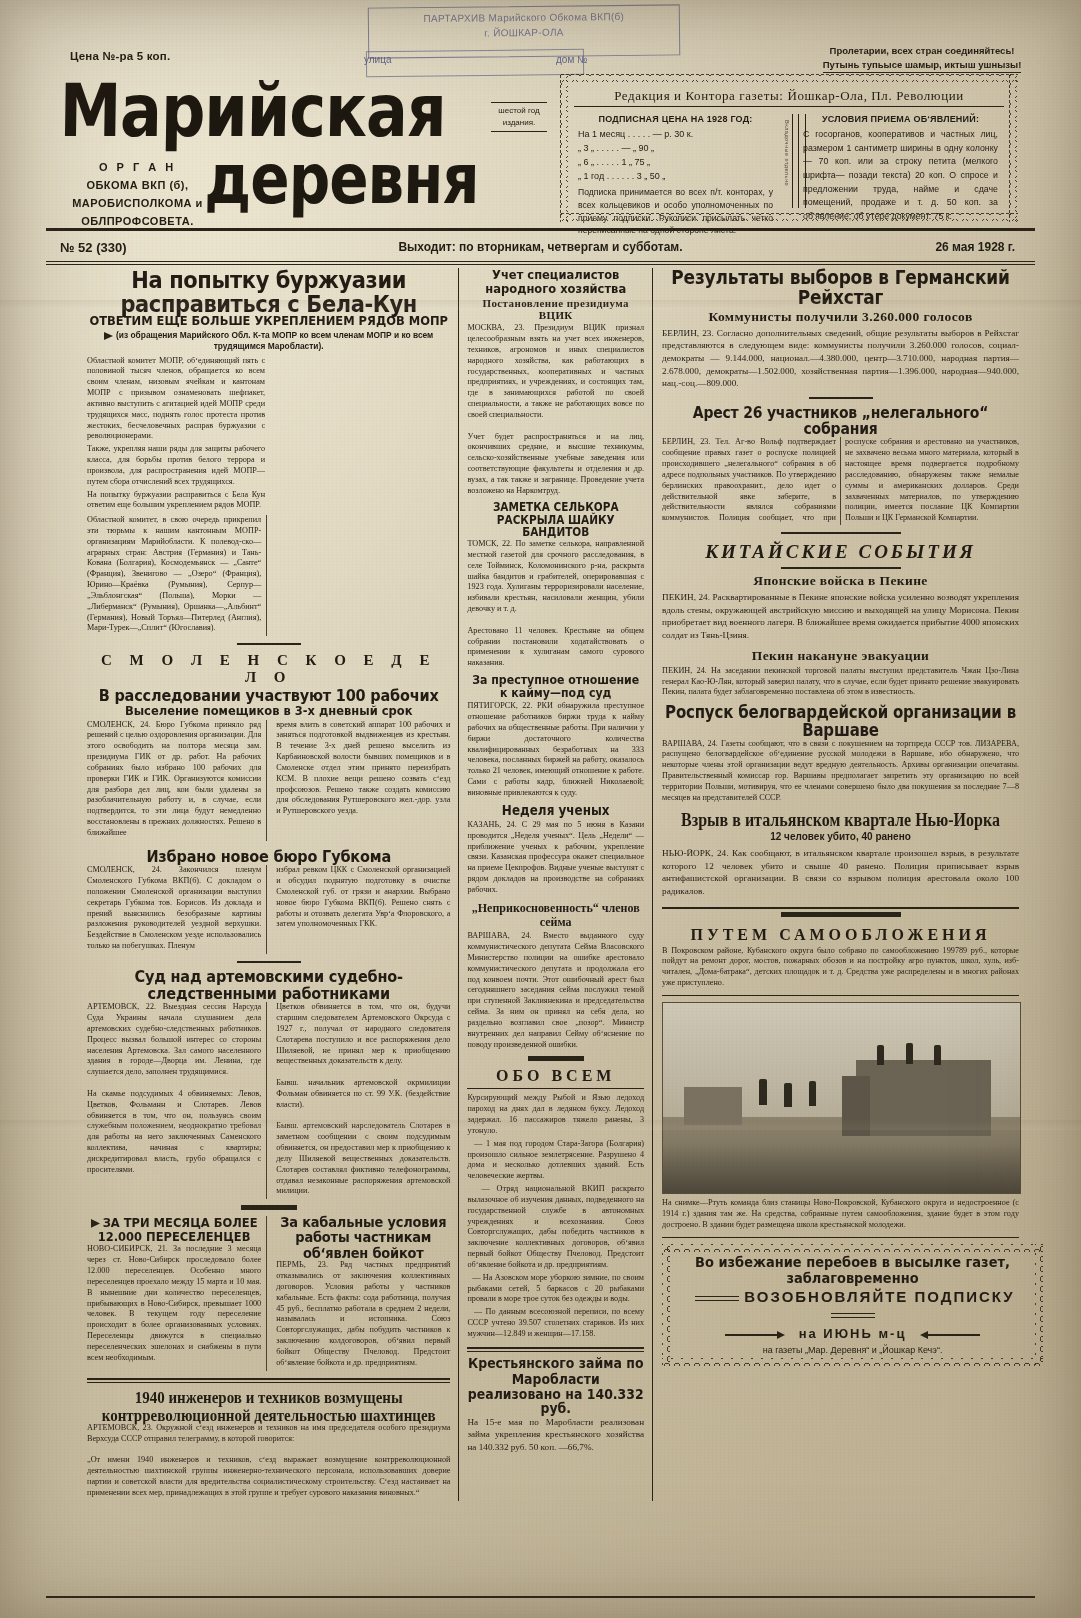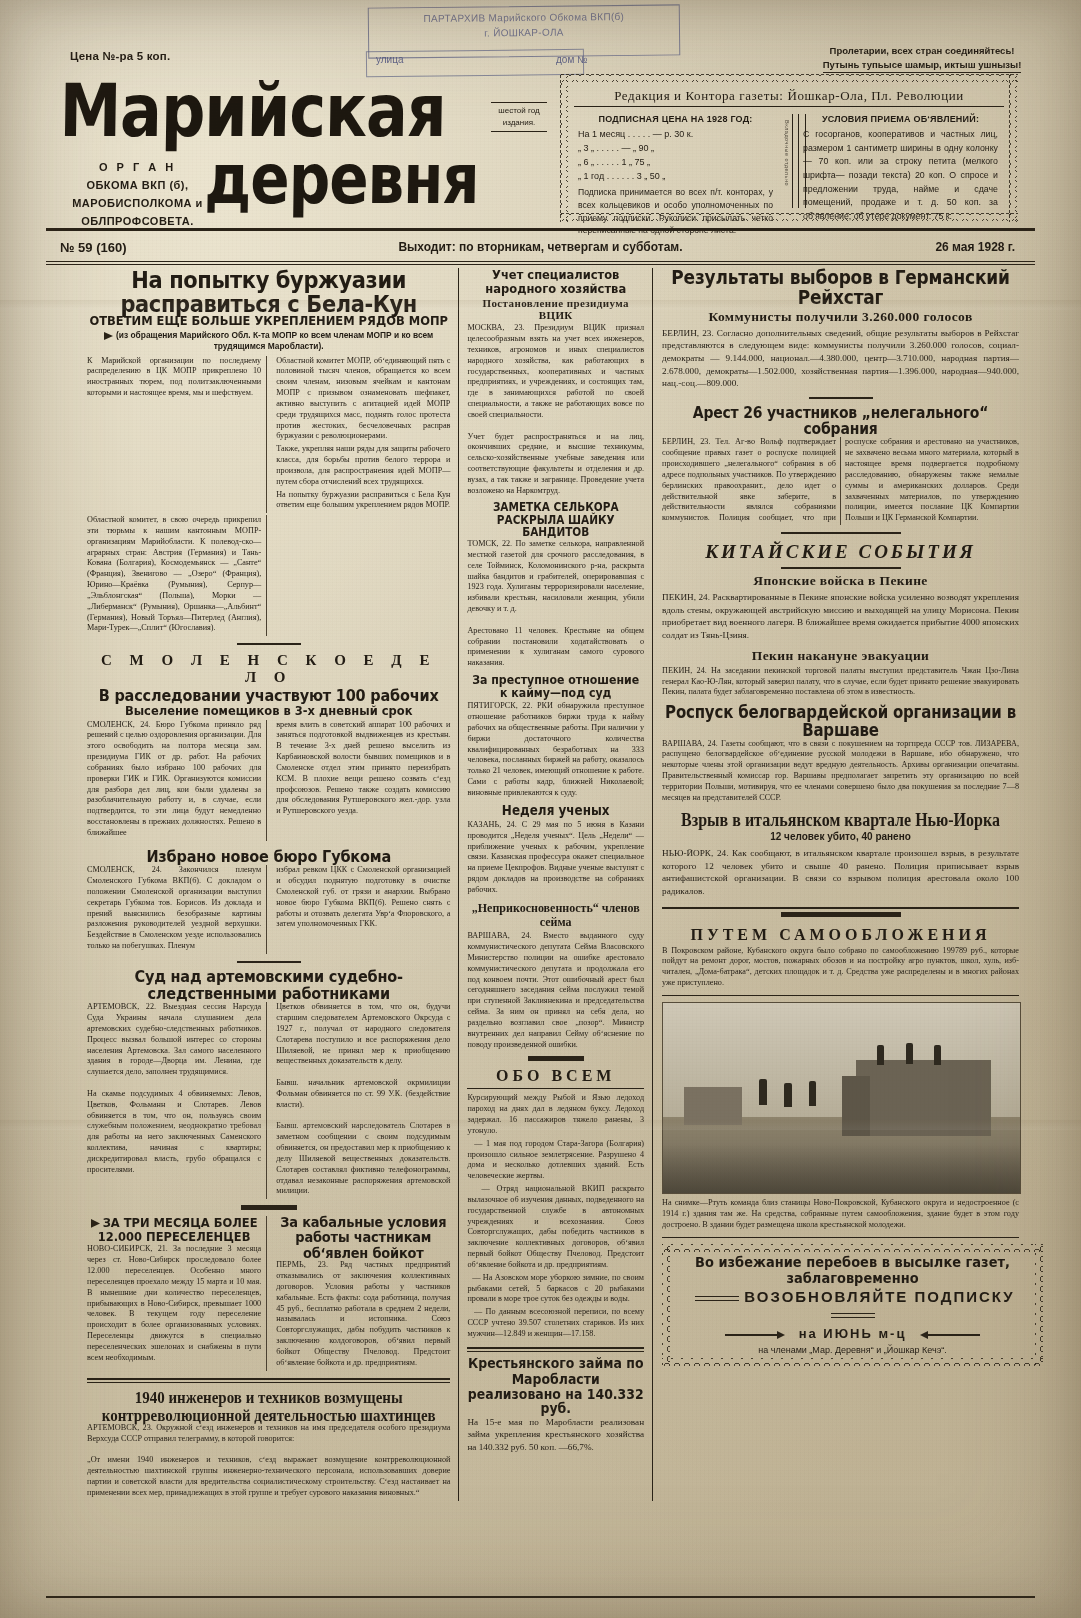--- a/index.html
+++ b/index.html
@@ -31,21 +31,21 @@
 
   
   .stamp{
     position:absolute;left:368px;top:6px;width:310px;height:46px;
     border:1.5px solid #5a5f86;color:#4b5180;
     font-family:"Liberation Sans", sans-serif;font-size:10px;
     text-align:center;line-height:1.5;padding-top:3px;
     transform:rotate(-.6deg);opacity:.72;letter-spacing:.3px;
   }
   .stamp2{position:absolute;left:366px;top:50px;width:216px;height:24px;border:1.5px solid #5a5f86;opacity:.66;transform:rotate(-.6deg);}
-  .stamp-l{position:absolute;left:376px;top:54px;font-size:10px;color:#4b5180;font-family:"Liberation Sans",sans-serif;opacity:.85;}
+  .stamp-l{position:absolute;left:364px;top:54px;font-size:10px;color:#4b5180;font-family:"Liberation Sans",sans-serif;opacity:.85;}
   .stamp-r{position:absolute;left:556px;top:54px;font-size:10px;color:#4b5180;font-family:"Liberation Sans",sans-serif;opacity:.85;}
 
   .price{position:absolute;left:70px;top:50px;font-family:"Liberation Sans",sans-serif;font-weight:bold;font-size:11.5px;letter-spacing:.2px;}
   .slogan{position:absolute;right:28px;top:44px;width:262px;text-align:center;font-family:"Liberation Sans",sans-serif;font-weight:bold;font-size:9.5px;line-height:1.45;}
   .slogan .u{border-bottom:1.2px solid #2a2318;display:inline-block;}
 
   .title1{
     position:absolute;left:60px;top:78px;
     font-family:"DejaVu Sans", sans-serif;font-weight:bold;
     font-size:62px;letter-spacing:-1px;line-height:.9;
@@ -223,41 +223,38 @@
         <div class="mnote">Подписка принимается во всех п/т. конторах, у всех кольцевиков и особо уполномоченных по приему подписки. Рукописи присылать четко переписанные на одной стороне листа.</div>
       </div>
       <div class="mcolB">
         <div class="mh">УСЛОВИЯ ПРИЕМА ОБ‘ЯВЛЕНИЙ:</div>
         <div class="mtxt">С госорганов, кооперативов и частных лиц, размером 1 сантиметр ширины в одну колонку — 70 коп. или за строку петита (мелкого шрифта— позади текста) 20 коп. О спросе и предложении труда, найме и сдаче помещений, продаже и т. д. 50 коп. за об‘явление, об утере документ. 75 к.</div>
       </div>
     </div>
   </div>
 
   <div class="rule-thick" style="top:228px;"></div>
-  <div class="issue">№ 59 (160)</div>
+  <div class="issue">№ 52 (330)</div>
   <div class="freq">Выходит: по вторникам, четвергам и субботам.</div>
   <div class="date">26 мая 1928 г.</div>
   <div class="rule-thin" style="top:261px;"></div>
   <div class="rule-thin" style="top:264px;"></div>
 
   <div class="body">
     <div class="colwrap">
 
       <div class="c1">
 
         <article>
           <h1 class="hd">На попытку буржуазии расправиться с Бела-Кун</h1>
           <h3 class="hd">ОТВЕТИМ ЕЩЕ БОЛЬШЕ УКРЕПЛЕНИЕМ РЯДОВ МОПР</h3>
           <div class="sub">
             <span class="arrow"></span><span>(из обращения Марийского Обл. К-та МОПР ко всем членам МОПР и ко всем трудящимся Маробласти).</span>
           </div>
           <div style="display:flex;gap:9px;">
-            <div style="width:49%;border-right:1px solid #4a4030;padding-right:5px;">
-              <p class="txt">К Марийской организации по последнему распределению в ЦК МОПР прикреплено 10 иностранных тюрем, под политзаключенными которыми и настоящее время, мы и шефствуем.</p>
-            </div>
             <div style="width:49%;">
               <p class="txt">Областной комитет МОПР, об‘единяющий пять с половиной тысяч членов, обращается ко всем своим членам, низовым ячейкам и кантонам МОПР с призывом ознаменовать шефпакет, активно выступить с агитацией идей МОПР среди трудящихся масс, поднять голос протеста против жестоких, бесчеловечных расправ буржуазии с революционерами.</p>
               <p class="txt">Также, укрепляя наши ряды для защиты рабочего класса, для борьбы против белого террора и произвола, для распространения идей МОПР—путем сбора отчислений всех трудящихся.</p>
               <p class="txt">На попытку буржуазии расправиться с Бела Кун ответим еще большим укреплением рядов МОПР.</p>
             </div>
           </div>
           <div style="display:flex;gap:9px;margin-top:2px;">
             <div style="width:49%;border-right:1px solid #4a4030;padding-right:5px;">
               <p class="txt">Областной комитет, в свою очередь прикрепил эти тюрьмы к нашим кантонным МОПР-организациям Марийобласти. К полевод-ско—аграрных стран: Австрия (Германия) и Тань-Кована (Болгария), Космодемьянск — „Санте“ (Франция), Звенигово — „Озеро“ (Франция), Юрино—Краёвка (Румыния), Серпур—„Эльблонгская“ (Польша), Морки — „Либерманск“ (Румыния), Оршанка—„Альбинт“ (Германия), Новый Торъял—Питерлед (Англия), Мари-Турек—„Сплит“ (Югославия).</p>
             </div>
@@ -474,21 +471,21 @@
           <div class="wavv r"></div>
           <div class="adl1">Во избежание перебоев в высылке газет, заблаговременно</div>
           <div class="adl2">
             <span class="eqline"></span><span>ВОЗОБНОВЛЯЙТЕ ПОДПИСКУ</span><span class="eqline"></span>
           </div>
           <div class="adl3">
             <span class="bar" style="width:52px;"></span><span class="ar-r"></span>
             <span style="margin:0 8px;">на ИЮНЬ м-ц</span>
             <span class="ar-l"></span><span class="bar" style="width:52px;"></span>
           </div>
-          <div class="adl4">на членами „Мар. Деревня“ и „Йошкар Кечэ“.</div>
+          <div class="adl4">на газеты „Мар. Деревня“ и „Йошкар Кечэ“.</div>
         </div>
 
       </div>
 
     </div>
   </div>
 
   <div class="rule-thick" style="top:1596px;height:2px;"></div>
 </div>
 

